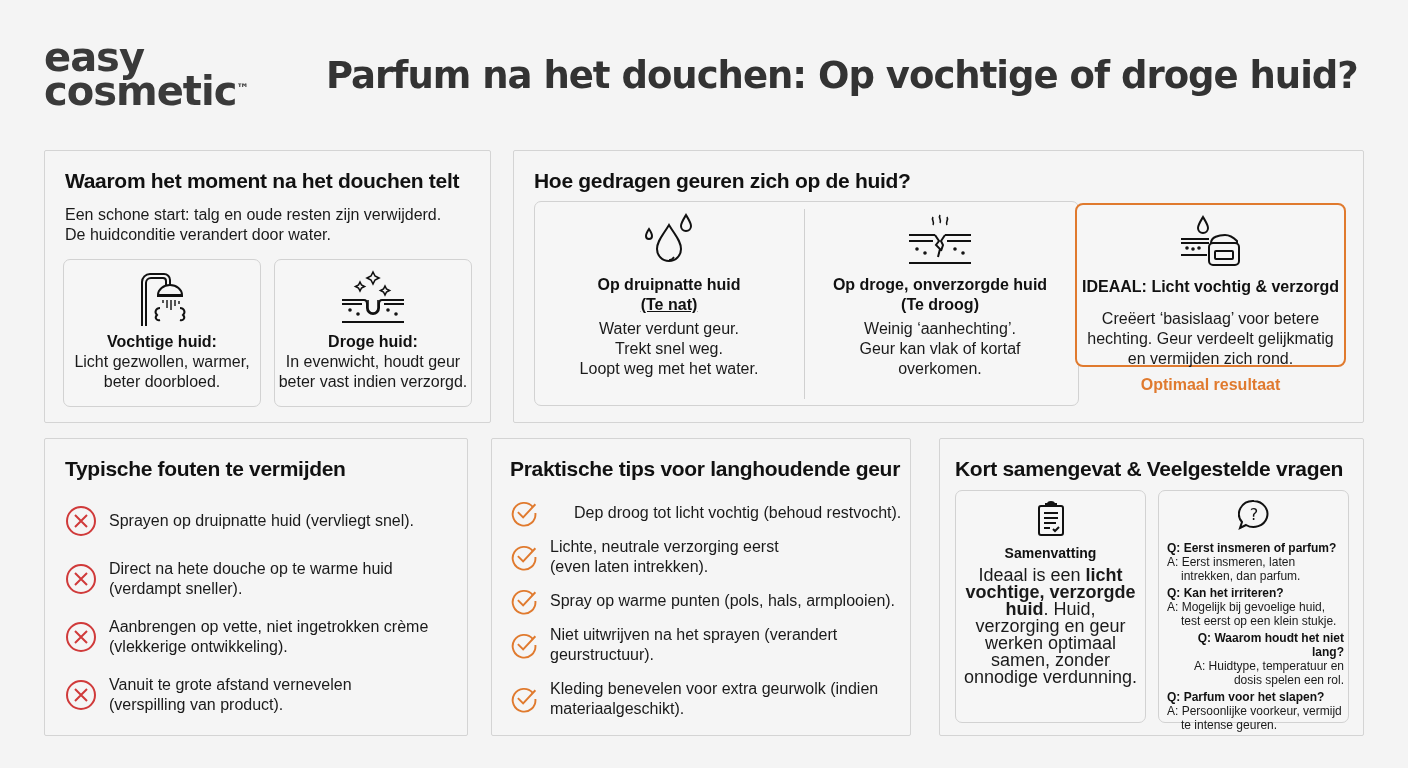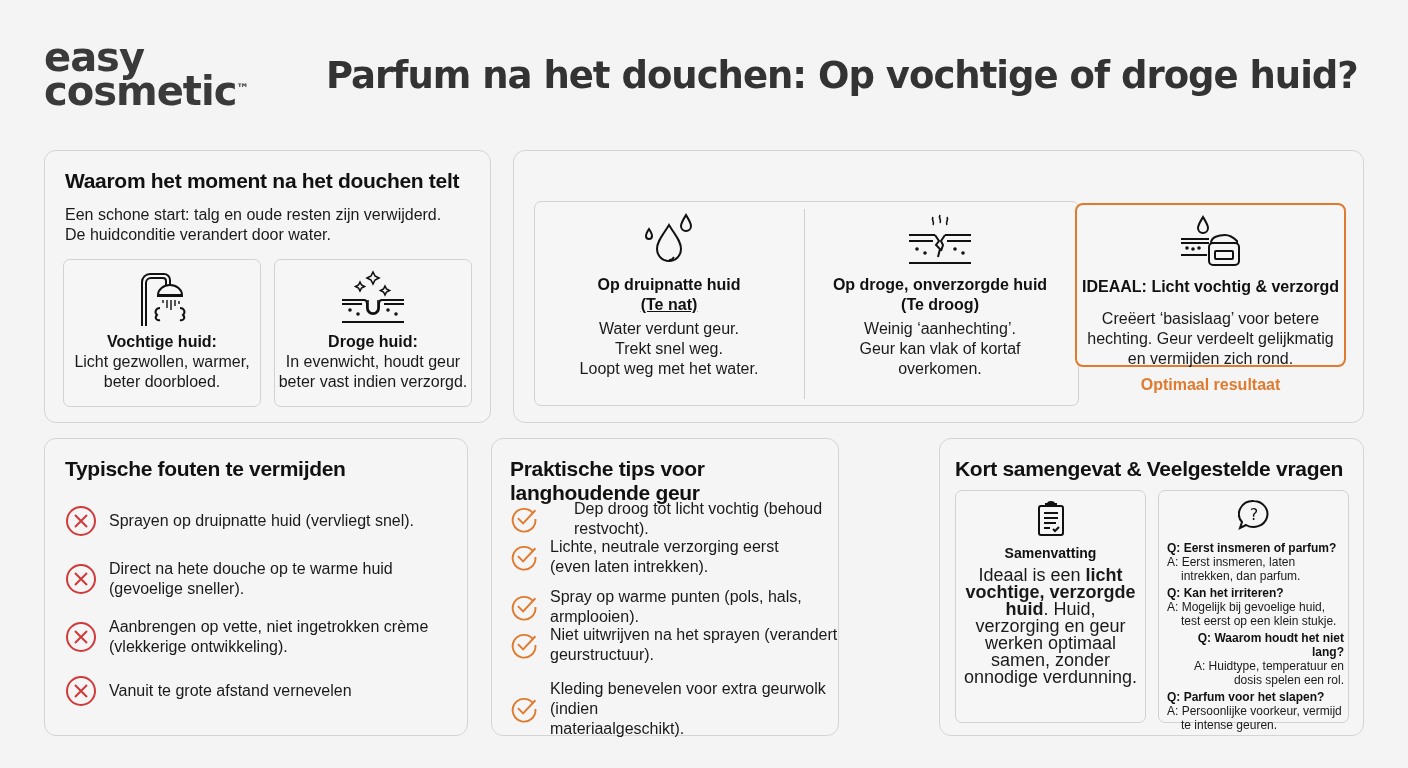--- a/index.html
+++ b/index.html
@@ -20,21 +20,21 @@
     .page-title {
       position: absolute; left: 326px; top: 54px;
       font-family: "DejaVu Sans", sans-serif;
       font-weight: bold; font-size: 37px; color: #333;
       letter-spacing: -1px;
     }
     .panel {
       position: absolute;
       background: #f5f5f5;
       border: 1.5px solid #d4d4d4;
-      border-radius: 12px;
+      border-radius: 2px;
       padding-left: 28px;
     }
     .panel-title {
       position: absolute;
       font-weight: bold; font-size: 21px; color: #111;
       letter-spacing: -0.3px;
     }
     .card {
       position: absolute;
       background: #f6f6f6;
@@ -100,20 +100,21 @@
     </svg>
     <div style="position:absolute; left:0; right:0; top:72px;">
       <div class="card-title">Droge huid:</div>
       <div class="card-text">In evenwicht, houdt geur</div>
       <div class="card-text">beter vast indien verzorgd.</div>
     </div>
   </div>
 </div>
 
 <div class="panel" style="left:513px; top:150px; width:851px; height:273px;">
+  <div class="panel-title" style="left:20px; top:18px;">Hoe gedragen geuren zich op de huid?</div>
   <div class="card" style="left:20px; top:50px; width:545px; height:205px;"></div>
   <div style="position:absolute; left:290px; top:58px; width:1px; height:190px; background:#d0d0d0;"></div>
 
   <div style="position:absolute; left:22px; top:52px; width:266px; height:200px; text-align:center;">
     <svg class="icon" style="top:10px;" width="56" height="54" viewBox="0 0 56 54" fill="none" stroke="#111" stroke-width="2">
       <path d="M28 12 C22 22 16 28 16 36 a12 12 0 0 0 24 0 c0-8 -6-14 -12-24 z"></path>
       <path d="M33 44 a6 6 0 0 1 -5 3" stroke-width="1.6"></path>
       <path d="M45 2 c-3 5 -5 8 -5 11 a5 5 0 0 0 10 0 c0-3 -2-6 -5-11 z"></path>
       <path d="M8 16 c-2 3 -3 5 -3 7 a3 3 0 0 0 6 0 c0-2 -1-4 -3-7 z"></path>
     </svg>
@@ -180,45 +181,46 @@
         <div>Sprayen op druipnatte huid (vervliegt snel).</div>
       </div>
   </div>
   <div class="list-item" style="left:20px; top:120px;">
     <svg class="li-icon" viewBox="0 0 32 32" fill="none" stroke="#d03a3a" stroke-width="2">
         <circle cx="16" cy="16" r="14"></circle>
         <path d="M10 10 L22 22 M22 10 L10 22"></path>
       </svg>
     <div class="li-text" style="margin-left:12px;">
         <div>Direct na hete douche op te warme huid</div>
-        <div>(gevoelige sneller).</div>
+        <div>(verdampt sneller).</div>
       </div>
   </div>
   <div class="list-item" style="left:20px; top:178px;">
     <svg class="li-icon" viewBox="0 0 32 32" fill="none" stroke="#d03a3a" stroke-width="2">
         <circle cx="16" cy="16" r="14"></circle>
         <path d="M10 10 L22 22 M22 10 L10 22"></path>
       </svg>
     <div class="li-text" style="margin-left:12px;">
         <div>Aanbrengen op vette, niet ingetrokken crème</div>
         <div>(vlekkerige ontwikkeling).</div>
       </div>
   </div>
   <div class="list-item" style="left:20px; top:236px;">
     <svg class="li-icon" viewBox="0 0 32 32" fill="none" stroke="#d03a3a" stroke-width="2">
         <circle cx="16" cy="16" r="14"></circle>
         <path d="M10 10 L22 22 M22 10 L10 22"></path>
       </svg>
     <div class="li-text" style="margin-left:12px;">
         <div>Vanuit te grote afstand vernevelen</div>
-      </div>
-  </div>
-</div>
-
-<div class="panel" style="left:491px; top:438px; width:348px; height:298px;">
+        <div>(verspilling van product).</div>
+      </div>
+  </div>
+</div>
+
+<div class="panel" style="left:491px; top:438px; width:420px; height:298px;">
   <div class="panel-title" style="left:18px; top:18px;">Praktische tips voor langhoudende geur</div>
 
   <div class="list-item" style="left:18px; top:60px;gap:24px;">
     <svg class="li-icon" style="width:28px;height:28px;flex-basis:28px;" viewBox="0 0 32 32" fill="none" stroke="#e07a2e" stroke-width="2.2">
         <path d="M26 9 A13 13 0 1 0 29 16"></path>
         <path d="M9 15 L15 21 L29 6"></path>
       </svg>
     <div class="li-text" style="margin-left:12px;">
         <div>Dep droog tot licht vochtig (behoud restvocht).</div>
       </div>

